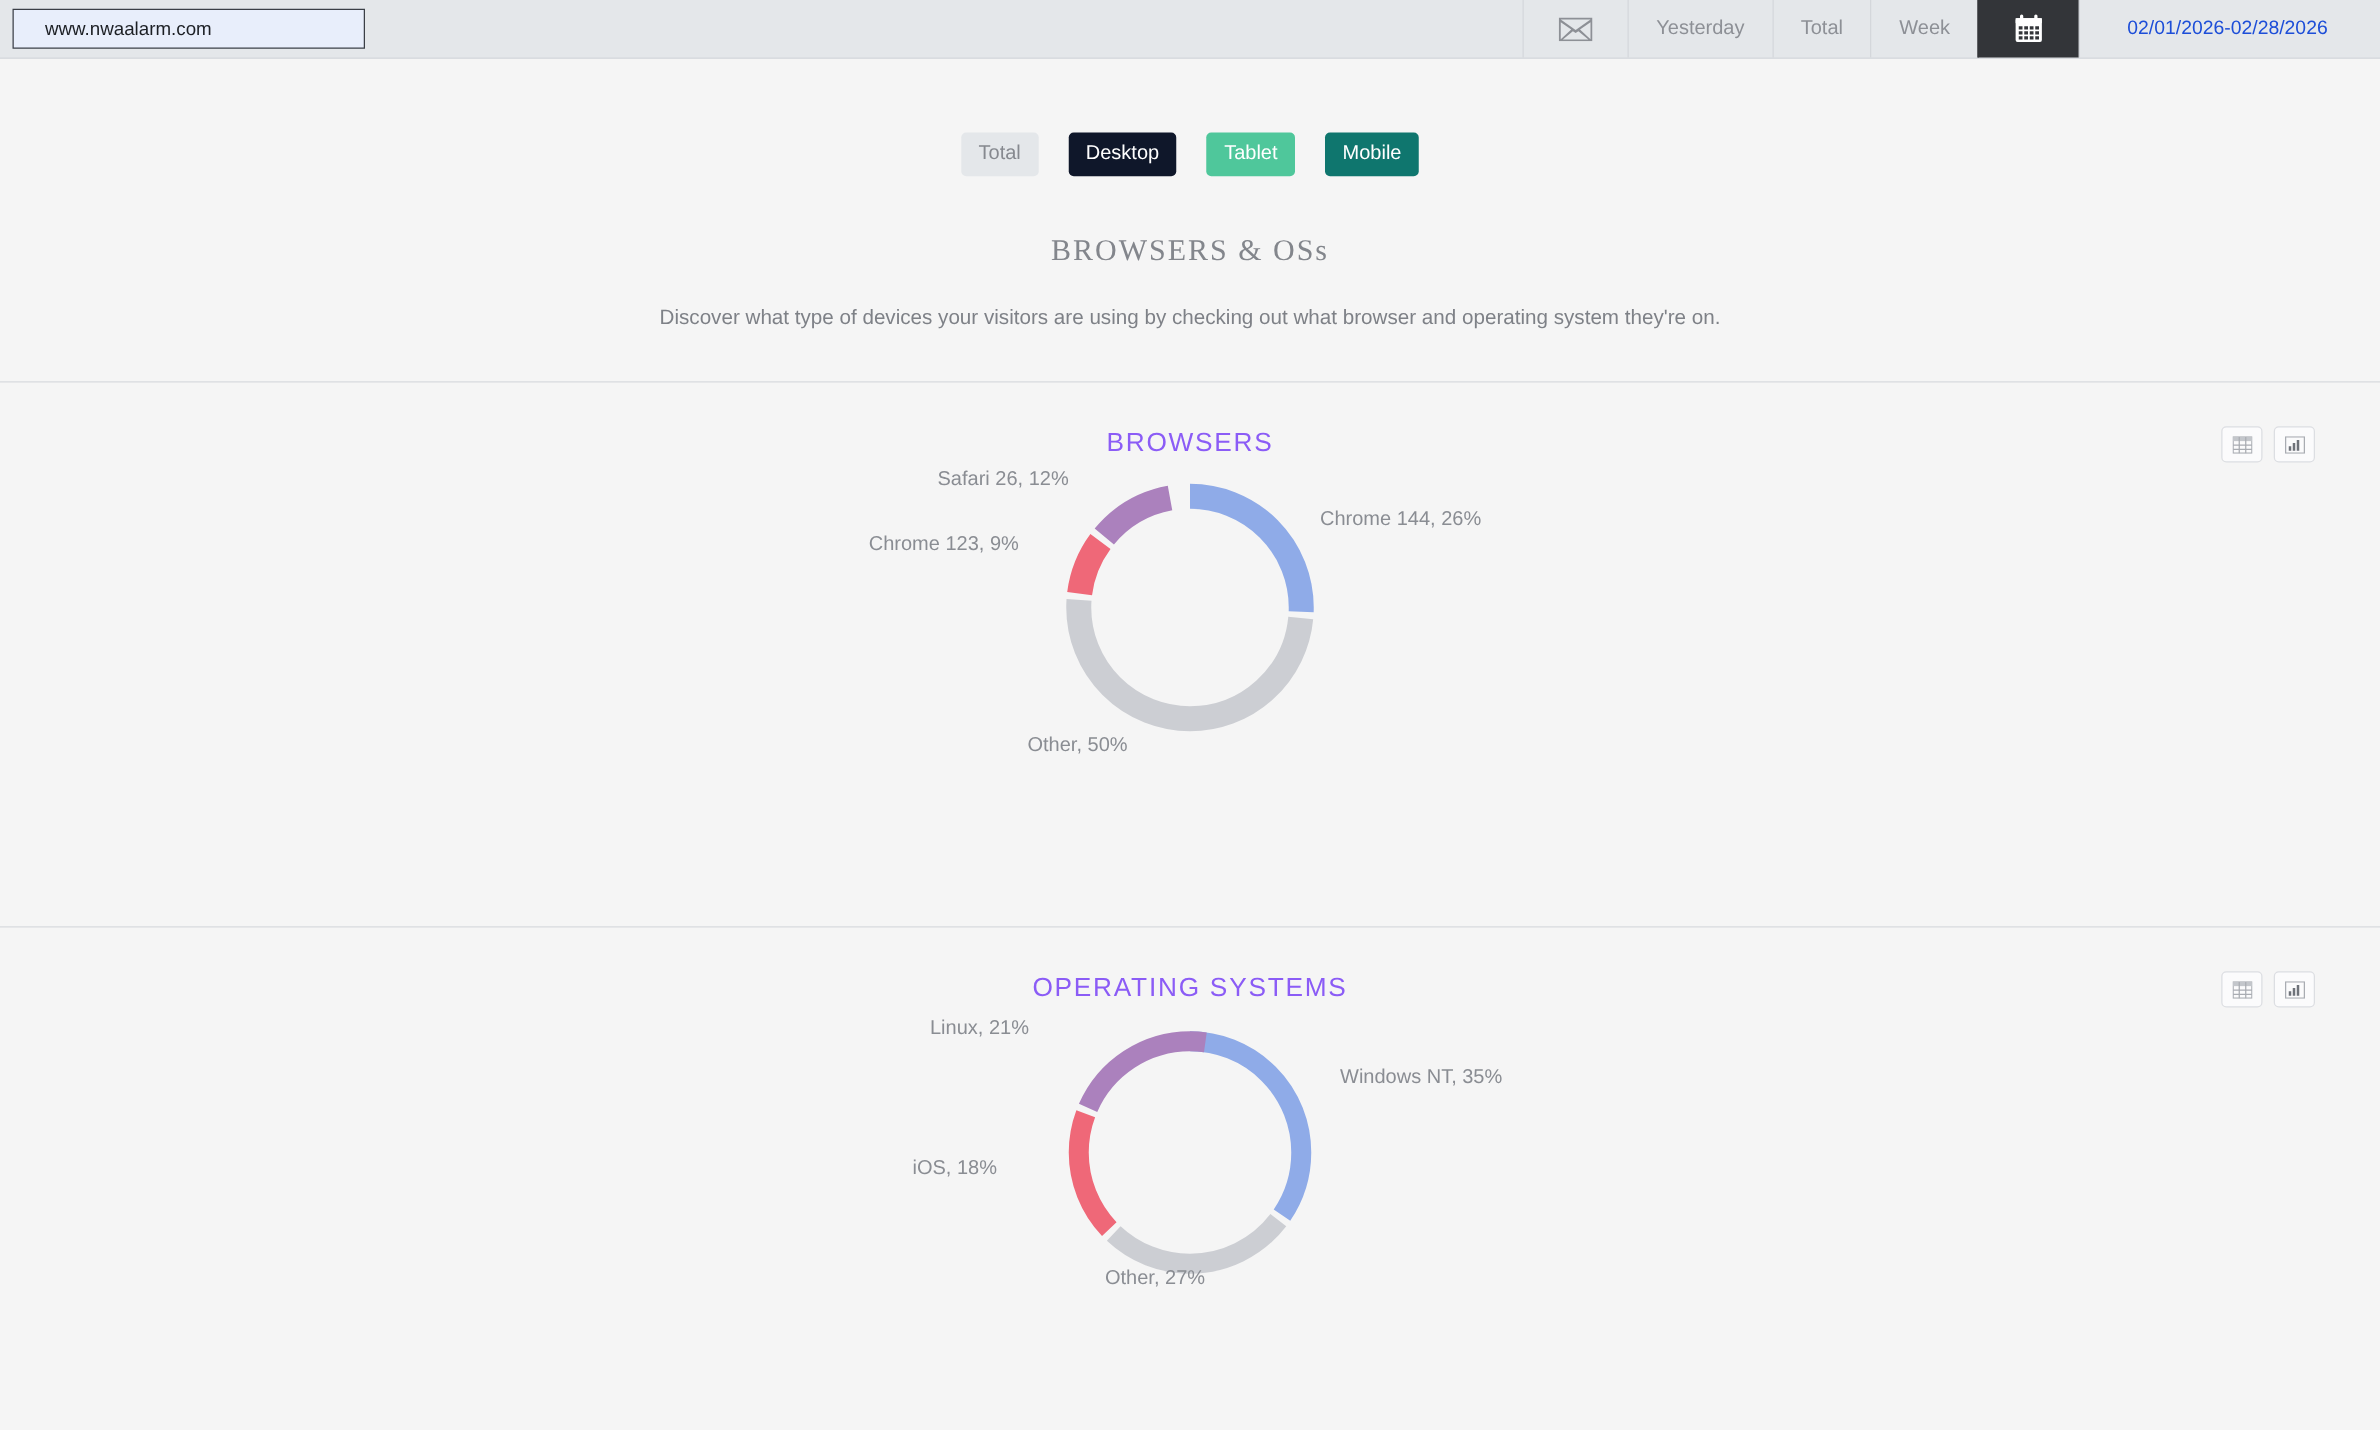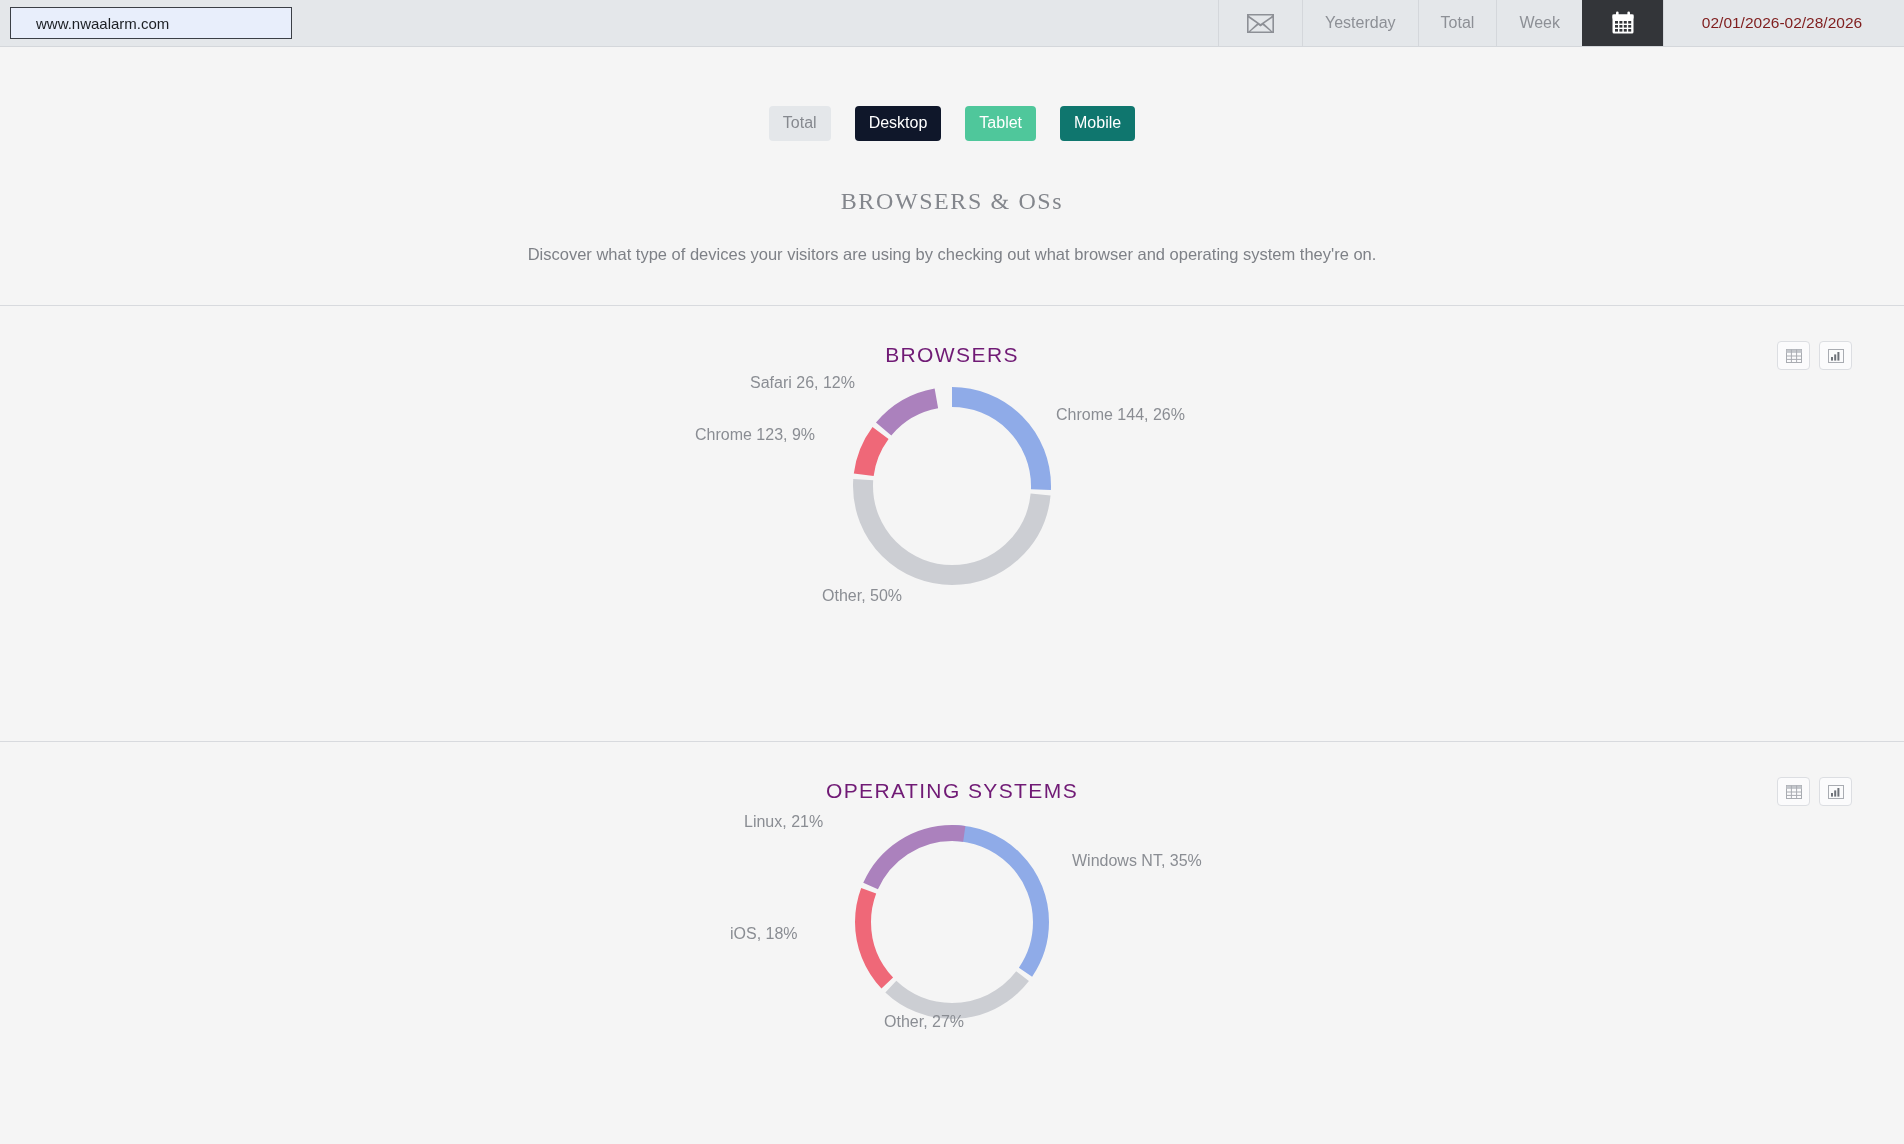--- a/index.html
+++ b/index.html
@@ -61,21 +61,21 @@
   }
   .tb-cell.icon-cell { padding: 0 28px; }
   .tb-cell.active {
     background: #333539;
     color: #ffffff;
     border-left-color: #333539;
   }
   .tb-cell.daterange {
     padding: 0 24px 0 20px;
     font-size: 15.5px;
-    color: #7f1d1d;
+    color: #1d4ed8;
     min-width: 196px;
   }
   .mail-icon { display: block; }
   .cal-icon { display: block; }
 
   
   .chips {
     display: flex;
     justify-content: center;
     gap: 24px;
@@ -121,21 +121,21 @@
   
   .section {
     position: relative;
     height: 435px;
   }
   .section-title {
     text-align: center;
     font-size: 21px;
     font-weight: 400;
     letter-spacing: 1.4px;
-    color: #701a75;
+    color: #8b5cf6;
     padding-top: 37px;
     margin: 0;
   }
   .view-toggles {
     position: absolute;
     top: 318px;
     right: 52px;
     display: flex;
     gap: 9px;
   }

